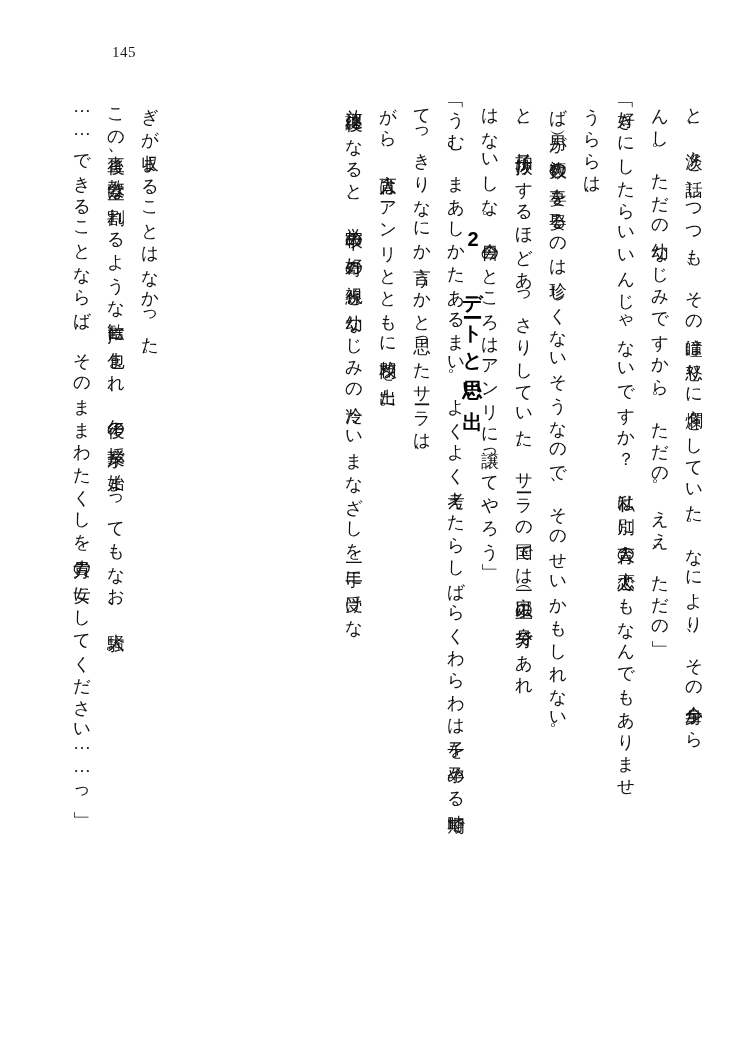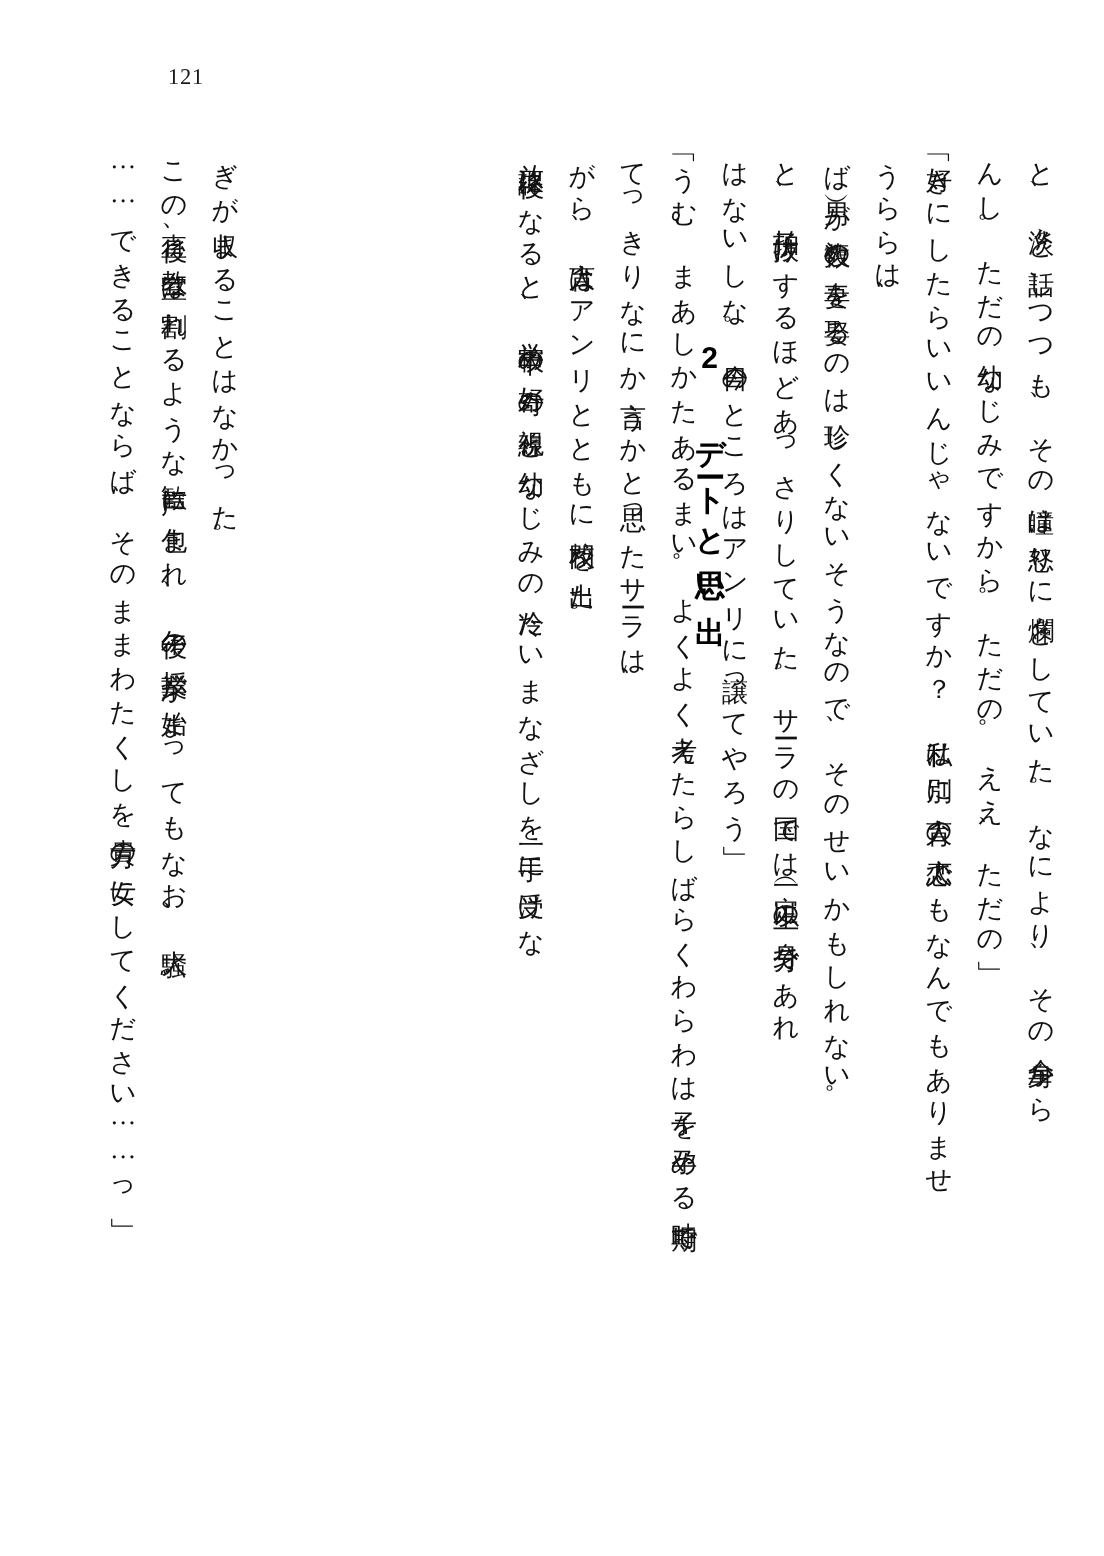--- a/index.html
+++ b/index.html
@@ -69,21 +69,21 @@
     color: #000000;
     font-family: "Liberation Sans", "DejaVu Sans", sans-serif;
     height: 230px;
   }
 </style>
 </head>
 <body>
 
 <div id="page">
 
-  <div id="page-number">121</div>
+  <div id="page-number">145</div>
 
   <div id="body-text">
     <div class="col">……できることならば、そのままわたくしを貴方の女にしてください……っ」</div>
     <div class="col">この直後、教室は割れるような歓声に包まれ、午後の授業が始まってもなお、大騒</div>
     <div class="col">ぎが収まることはなかった。</div>
     <div class="col"></div>
     <div class="col"></div>
     <div class="col"></div>
     <div class="col"></div>
     <div class="col"></div>

